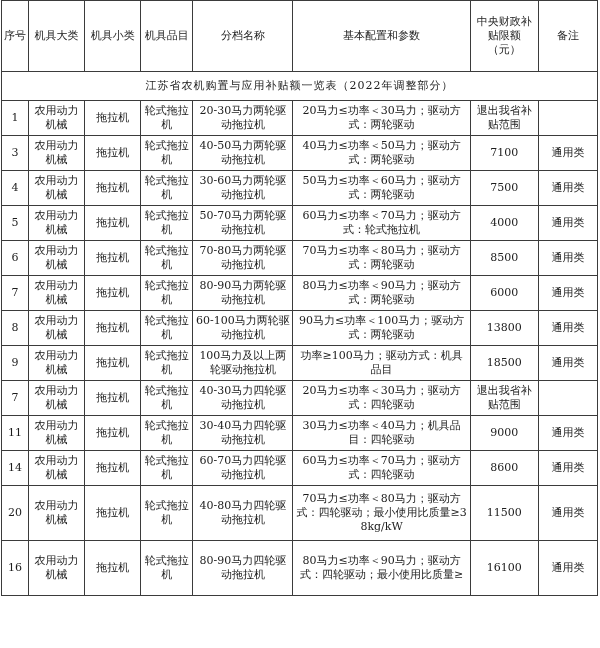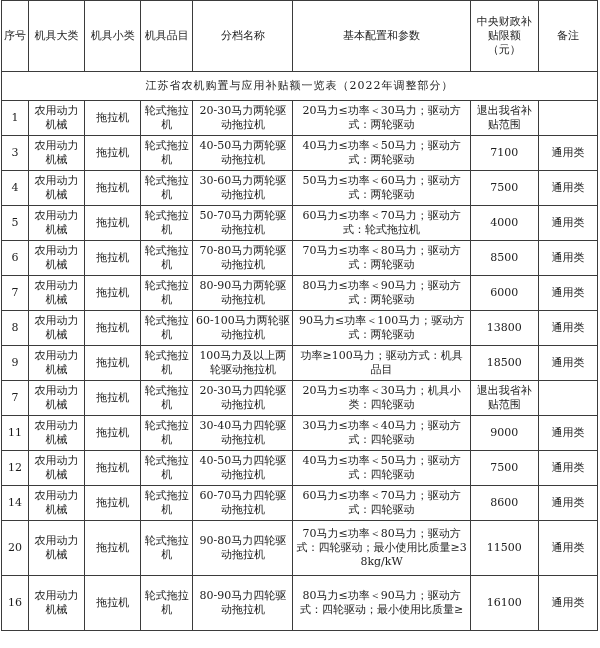--- a/index.html
+++ b/index.html
@@ -153,61 +153,51 @@
           <td class="cell-tier">100马力及以上两轮驱动拖拉机</td>
           <td class="cell-config">功率≥100马力；驱动方式：机具品目</td>
           <td class="cell-subsidy">18500</td>
           <td class="cell-note">通用类</td>
         </tr>
         <tr class="row-normal">
           <td class="cell-no">7</td>
           <td class="cell-category">农用动力机械</td>
           <td class="cell-subcategory">拖拉机</td>
           <td class="cell-item">轮式拖拉机</td>
-          <td class="cell-tier">20-30马力四轮驱动拖拉机</td>
-          <td class="cell-config">20马力≤功率＜30马力；机具小类：四轮驱动</td>
+          <td class="cell-tier">40-30马力四轮驱动拖拉机</td>
+          <td class="cell-config">20马力≤功率＜30马力；驱动方式：四轮驱动</td>
           <td class="cell-subsidy">退出我省补贴范围</td>
           <td class="cell-note"></td>
         </tr>
         <tr class="row-normal">
           <td class="cell-no">11</td>
           <td class="cell-category">农用动力机械</td>
           <td class="cell-subcategory">拖拉机</td>
           <td class="cell-item">轮式拖拉机</td>
           <td class="cell-tier">30-40马力四轮驱动拖拉机</td>
-          <td class="cell-config">30马力≤功率＜40马力；驱动方式：四轮驱动</td>
+          <td class="cell-config">30马力≤功率＜40马力；机具品目：四轮驱动</td>
           <td class="cell-subsidy">9000</td>
-          <td class="cell-note">通用类</td>
-        </tr>
-        <tr class="row-normal">
-          <td class="cell-no">12</td>
-          <td class="cell-category">农用动力机械</td>
-          <td class="cell-subcategory">拖拉机</td>
-          <td class="cell-item">轮式拖拉机</td>
-          <td class="cell-tier">40-50马力四轮驱动拖拉机</td>
-          <td class="cell-config">40马力≤功率＜50马力；驱动方式：四轮驱动</td>
-          <td class="cell-subsidy">7500</td>
           <td class="cell-note">通用类</td>
         </tr>
         <tr class="row-normal">
           <td class="cell-no">14</td>
           <td class="cell-category">农用动力机械</td>
           <td class="cell-subcategory">拖拉机</td>
           <td class="cell-item">轮式拖拉机</td>
           <td class="cell-tier">60-70马力四轮驱动拖拉机</td>
           <td class="cell-config">60马力≤功率＜70马力；驱动方式：四轮驱动</td>
           <td class="cell-subsidy">8600</td>
           <td class="cell-note">通用类</td>
         </tr>
         <tr class="row-tall">
           <td class="cell-no">20</td>
           <td class="cell-category">农用动力机械</td>
           <td class="cell-subcategory">拖拉机</td>
           <td class="cell-item">轮式拖拉机</td>
-          <td class="cell-tier">90-80马力四轮驱动拖拉机</td>
+          <td class="cell-tier">40-80马力四轮驱动拖拉机</td>
           <td class="cell-config">70马力≤功率＜80马力；驱动方式：四轮驱动；最小使用比质量≥38kg/kW</td>
           <td class="cell-subsidy">11500</td>
           <td class="cell-note">通用类</td>
         </tr>
         <tr class="row-tall">
           <td class="cell-no">16</td>
           <td class="cell-category">农用动力机械</td>
           <td class="cell-subcategory">拖拉机</td>
           <td class="cell-item">轮式拖拉机</td>
           <td class="cell-tier">80-90马力四轮驱动拖拉机</td>

